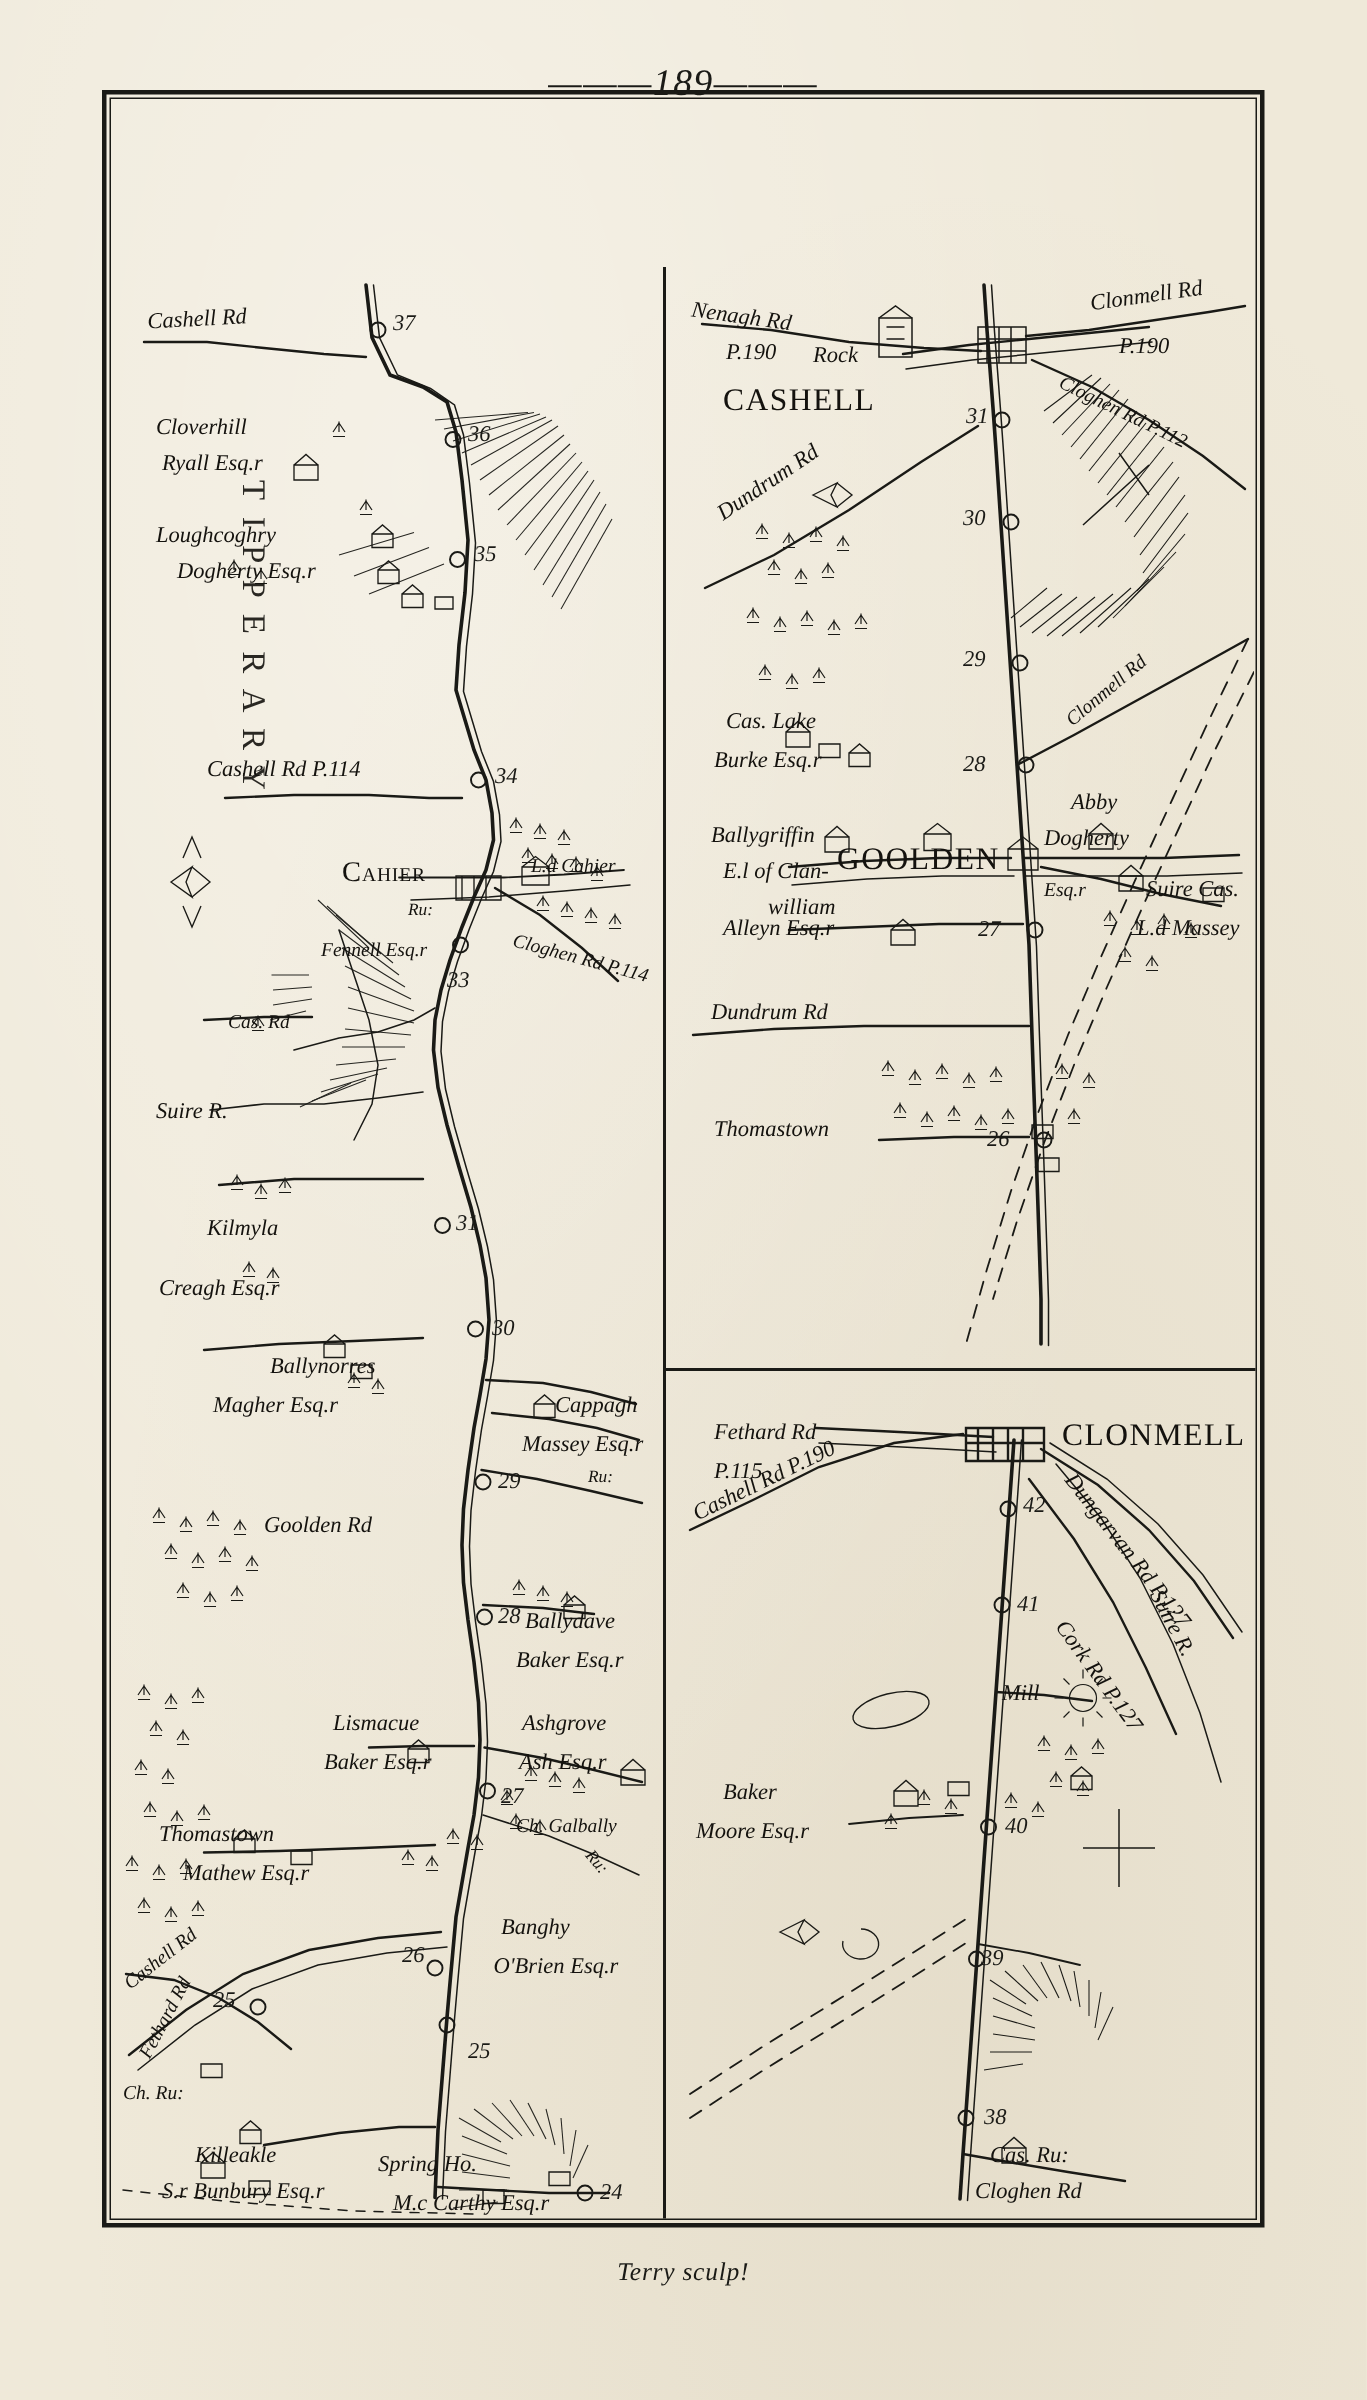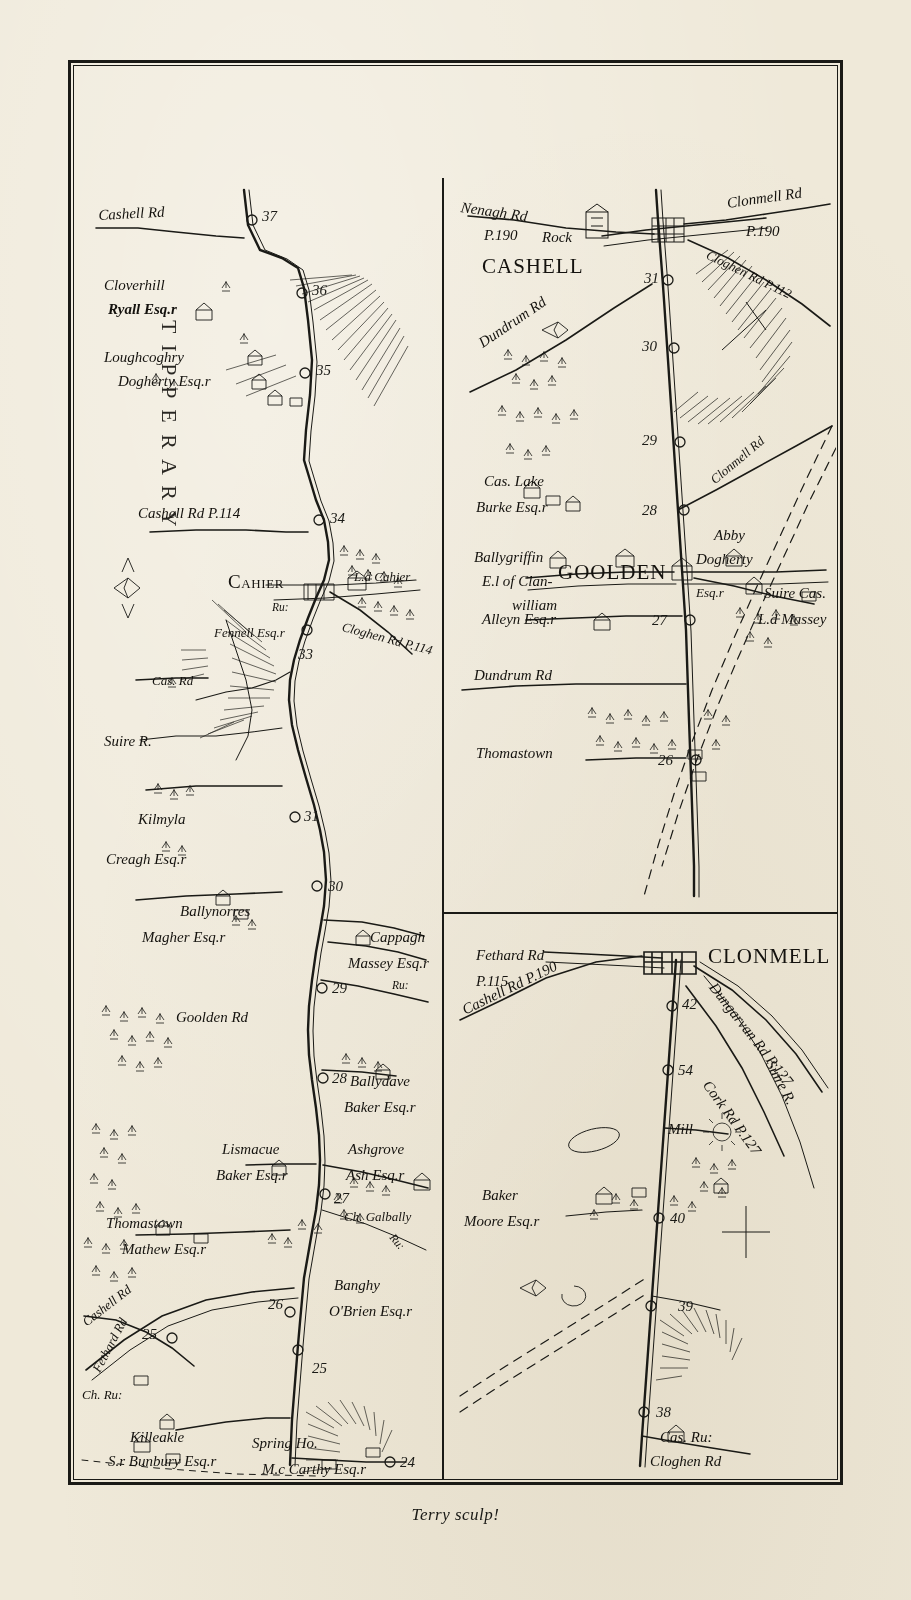--- a/index.html
+++ b/index.html
@@ -107,20 +107,23 @@
 </head>
 <body>
 
 <div class="paper"></div>
 
 <div class="plate">
 
   <div class="border-outer"></div>
   <div class="border-inner"></div>
 
+  <div class="page-number">
+    <span>———</span><span>189</span><span>———</span>
+  </div>
 
 
   <div class="divider v-div"></div>
   <div class="divider h-div"></div>
 
   <div class="strip" style="left:8px;top:120px;width:364px;height:1297px;">
     <svg width="364" height="1297" viewBox="0 0 364 1297">
       <g fill="none" stroke="#1a1a16" stroke-width="1.6" stroke-linecap="round">
 
         <path d="M168 10 L172 45 L184 70 L206 78 L222 88 L228 108 L232 140 L236 180 L234 215 L230 250 L228 280 L234 300 L240 320 L248 340 L252 362 L253 380 L248 400 L240 418 L232 438 L224 460 L218 480 L214 500 L213 520 L216 545 L222 570 L230 598 L238 625 L244 650 L248 672 L250 700 L248 726 L244 750 L240 772 L236 800 L233 826 L232 850 L233 875 L236 900 L240 928 L243 955 L244 980 L243 1005 L240 1030 L236 1052 L232 1075 L228 1098 L226 1120 L224 1142 L222 1165 L220 1190 L218 1215 L216 1240 L215 1262 L214 1285" stroke-width="2.4"></path>
@@ -354,21 +357,21 @@
         <circle cx="214" cy="1132" r="5"></circle>
         <circle cx="222" cy="1170" r="5"></circle>
         <circle cx="96" cy="1158" r="5"></circle>
         <circle cx="314" cy="1282" r="5"></circle>
       </g>
     </svg>
 
     <div class="lbl" style="left:22px;top:28px;transform:rotate(-3deg);">Cashell Rd</div>
     <div class="milenum" style="left:186px;top:28px;">37</div>
     <div class="lbl" style="left:28px;top:98px;">Cloverhill</div>
-    <div class="lbl" style="left:32px;top:122px;font-weight:bold;">Ryall Esq.r</div>
+    <div class="lbl" style="left:32px;top:122px;">Ryall Esq.r</div>
     <div class="lbl" style="left:28px;top:170px;">Loughcoghry</div>
     <div class="lbl" style="left:42px;top:194px;">Dogherty Esq.r</div>
     <div class="milenum" style="left:236px;top:102px;">36</div>
     <div class="milenum" style="left:240px;top:182px;">35</div>
     <div class="lbl" style="left:62px;top:326px;">Cashell Rd P.114</div>
     <div class="milenum" style="left:254px;top:330px;">34</div>
     <div class="lbl town" style="left:152px;top:392px;">Cahier</div>
     <div class="lbl sm" style="left:278px;top:390px;">L.d Cahier</div>
     <div class="lbl xs" style="left:196px;top:422px;">Ru:</div>
     <div class="lbl sm" style="left:138px;top:446px;">Fennell Esq.r</div>
@@ -695,26 +698,26 @@
     </svg>
 
     <div class="lbl big" style="left:262px;top:30px;">CLONMELL</div>
     <div class="lbl" style="left:30px;top:32px;">Fethard Rd</div>
     <div class="lbl" style="left:30px;top:58px;">P.115</div>
     <div class="lbl" style="left:14px;top:88px;transform:rotate(-26deg);">Cashell Rd P.190</div>
     <div class="lbl" style="left:272px;top:64px;transform:rotate(52deg);">Dungarvan Rd P.127</div>
     <div class="lbl" style="left:266px;top:162px;transform:rotate(54deg);">Cork Rd P.127</div>
     <div class="lbl" style="left:330px;top:142px;transform:rotate(62deg);">Suire R.</div>
     <div class="milenum" style="left:236px;top:80px;">42</div>
-    <div class="milenum" style="left:232px;top:146px;">54</div>
+    <div class="milenum" style="left:232px;top:146px;">41</div>
     <div class="lbl" style="left:222px;top:206px;">Mill</div>
     <div class="lbl" style="left:36px;top:272px;">Baker</div>
     <div class="lbl" style="left:18px;top:298px;">Moore Esq.r</div>
     <div class="milenum" style="left:224px;top:294px;">40</div>
-    <div class="milenum" style="left:232px;top:382px;text-align:right;">39</div>
+    <div class="milenum" style="left:208px;top:382px;text-align:right;">39</div>
     <div class="milenum" style="left:210px;top:488px;">38</div>
     <div class="lbl" style="left:214px;top:514px;">Cas. Ru:</div>
     <div class="lbl" style="left:204px;top:538px;">Cloghen Rd</div>
   </div>
 
 </div>
 
 <div class="sculp" style="left:68px;width:775px;">Terry sculp!</div>
 
 </body></html>

